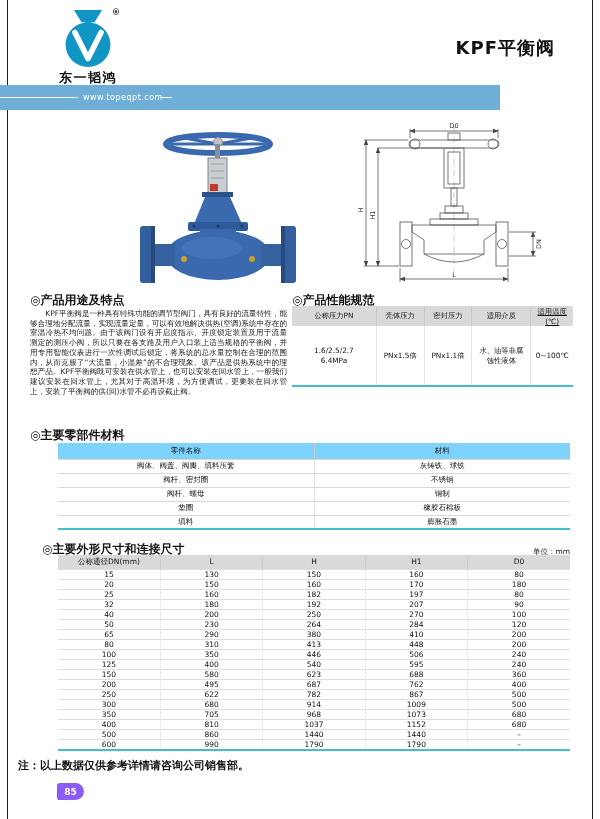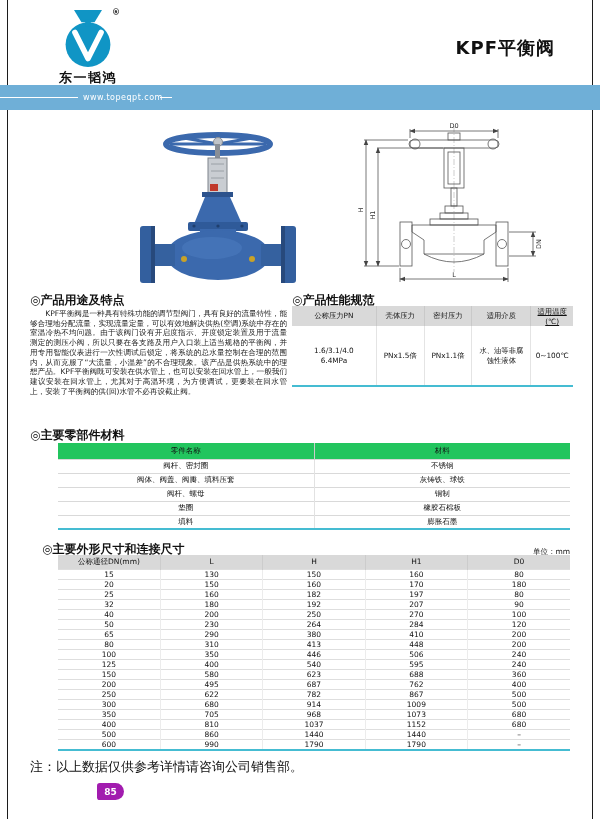--- a/index.html
+++ b/index.html
@@ -10,21 +10,21 @@
   .side-line.left { left:7px; } .side-line.right { left:592px; }
 
   
   .logo-wrap { position:absolute; left:50px; top:10px; width:76px; text-align:center; }
   .logo-svg { display:block; margin:0 auto; }
   .reg-mark { position:absolute; right:6px; top:-2px; font-size:8px; font-weight:bold; }
   .brand-name { font-size:13px; font-weight:bold; letter-spacing:1.5px; margin-top:1px; white-space:nowrap; }
   .doc-title { position:absolute; right:45px; top:36px; font-size:18px; font-weight:bold; letter-spacing:1px; }
 
   
-  .topbar { position:absolute; left:0; top:85px; width:600px; height:25px; background:#6fafd7; }
+  .topbar { position:absolute; left:0; top:85px; width:500px; height:25px; background:#6fafd7; }
   .topbar .wline { position:absolute; top:12px; height:1px; background:#fff; }
   .topbar .wline.a { left:0; width:78px; }
   .topbar .wline.b { left:160px; width:12px; }
   .topbar .site { position:absolute; left:83px; top:8px; font-size:8px; color:#fff; letter-spacing:.5px; }
 
   
   .photo-svg { position:absolute; left:118px; top:128px; }
   .draw-svg  { position:absolute; left:352px; top:120px; }
   .draw-svg text { font-size:6.5px; fill:#333; }
 
@@ -43,38 +43,38 @@
 
   .perf-table { position:absolute; left:292px; top:306px; width:281px; border-bottom:2px solid #45bcd2; }
   .perf-table th { background:#d9d9d9; font-size:7.3px; height:20px; text-align:center;
                    border-right:1px solid #c9c9c9; }
   .perf-table th:last-child { border-right:none;text-decoration:underline; }
   .perf-table td { font-size:7.3px; height:60px; text-align:center; vertical-align:middle;
                    border-right:1px solid #e4e4e4; white-space:pre-line; line-height:10px; }
   .perf-table td:last-child { border-right:none; }
 
   .mat-table { position:absolute; left:58px; top:443px; width:512px; border-bottom:2px solid #45bcd2; }
-  .mat-table th { background:#22c55e; font-size:7.5px; height:16px; text-align:center; border-right:1px solid #cccccc; }
+  .mat-table th { background:#7dd3fc; font-size:7.5px; height:16px; text-align:center; border-right:1px solid #cccccc; }
   .mat-table th:last-child { border-right:none; }
   .mat-table td { font-size:7.5px; height:14px; text-align:center; border-top:1px solid #d9d9d9;
                   border-right:1px solid #e2e2e2; }
   .mat-table td:last-child { border-right:none; }
 
   .dim-table { position:absolute; left:58px; top:555px; width:512px; border-bottom:2px solid #45bcd2; }
   .dim-table th { background:#d9d9d9; font-size:7.5px; height:14px; text-align:center; border-right:1px solid #cccccc; }
   .dim-table th:last-child { border-right:none; }
   .dim-table td { font-size:7.5px; height:9px; line-height:9px; padding:0; text-align:center;
                   border-top:1px solid #dedede; border-right:1px solid #ececec; }
   .dim-table td:last-child { border-right:none; }
 
-  .note-text { position:absolute; left:30px; top:758px; font-size:13px; font-weight:normal; color:#111; }
+  .note-text { position:absolute; left:18px; top:758px; font-size:11px; font-weight:bold; color:#111; }
 
   .page-badge { position:absolute; left:57px; top:783px; width:27px; height:17px;
-                background:#a21caf; color:#fff; font-size:9px; font-weight:bold;
-                border-radius:3px 9px 9px 3px; display:flex; align-items:center; justify-content:center;margin-left:40px; }
+                background:#8b5cf6; color:#fff; font-size:9px; font-weight:bold;
+                border-radius:3px 9px 9px 3px; display:flex; align-items:center; justify-content:center; }
 </style>
 </head>
 <body>
 
 <div class="page">
   <div class="side-line left"></div>
   <div class="side-line right"></div>
 
   <div class="logo-wrap">
     <svg class="logo-svg" width="56" height="58" viewBox="0 0 60 62">
@@ -202,21 +202,21 @@
         <tr>
           <th>公称压力PN</th>
           <th>壳体压力</th>
           <th>密封压力</th>
           <th>适用介质</th>
           <th>适用温度(℃)</th>
         </tr>
       </thead>
     <tbody>
         <tr>
-          <td>1.6/3.1/4.0
+          <td>1.6/2.5/2.7
 6.4MPa</td>
           <td>PNx1.5倍</td>
           <td>PNx1.1倍</td>
           <td>水、油等非腐
 蚀性液体</td>
           <td>0~100℃</td>
         </tr>
       </tbody>
   </table>
 
@@ -227,26 +227,26 @@
         <col style="width:50%">
       </colgroup>
     <thead>
         <tr>
           <th>零件名称</th>
           <th>材料</th>
         </tr>
       </thead>
     <tbody>
         <tr>
+          <td>阀体、阀盖、阀瓣、填料压套</td>
+          <td>灰铸铁、球铁</td>
+        </tr>
+        <tr>
           <td>阀杆、密封圈</td>
           <td>不锈钢</td>
-        </tr>
-        <tr>
-          <td>阀体、阀盖、阀瓣、填料压套</td>
-          <td>灰铸铁、球铁</td>
         </tr>
         <tr>
           <td>阀杆、螺母</td>
           <td>铜制</td>
         </tr>
         <tr>
           <td>垫圈</td>
           <td>橡胶石棉板</td>
         </tr>
         <tr>

